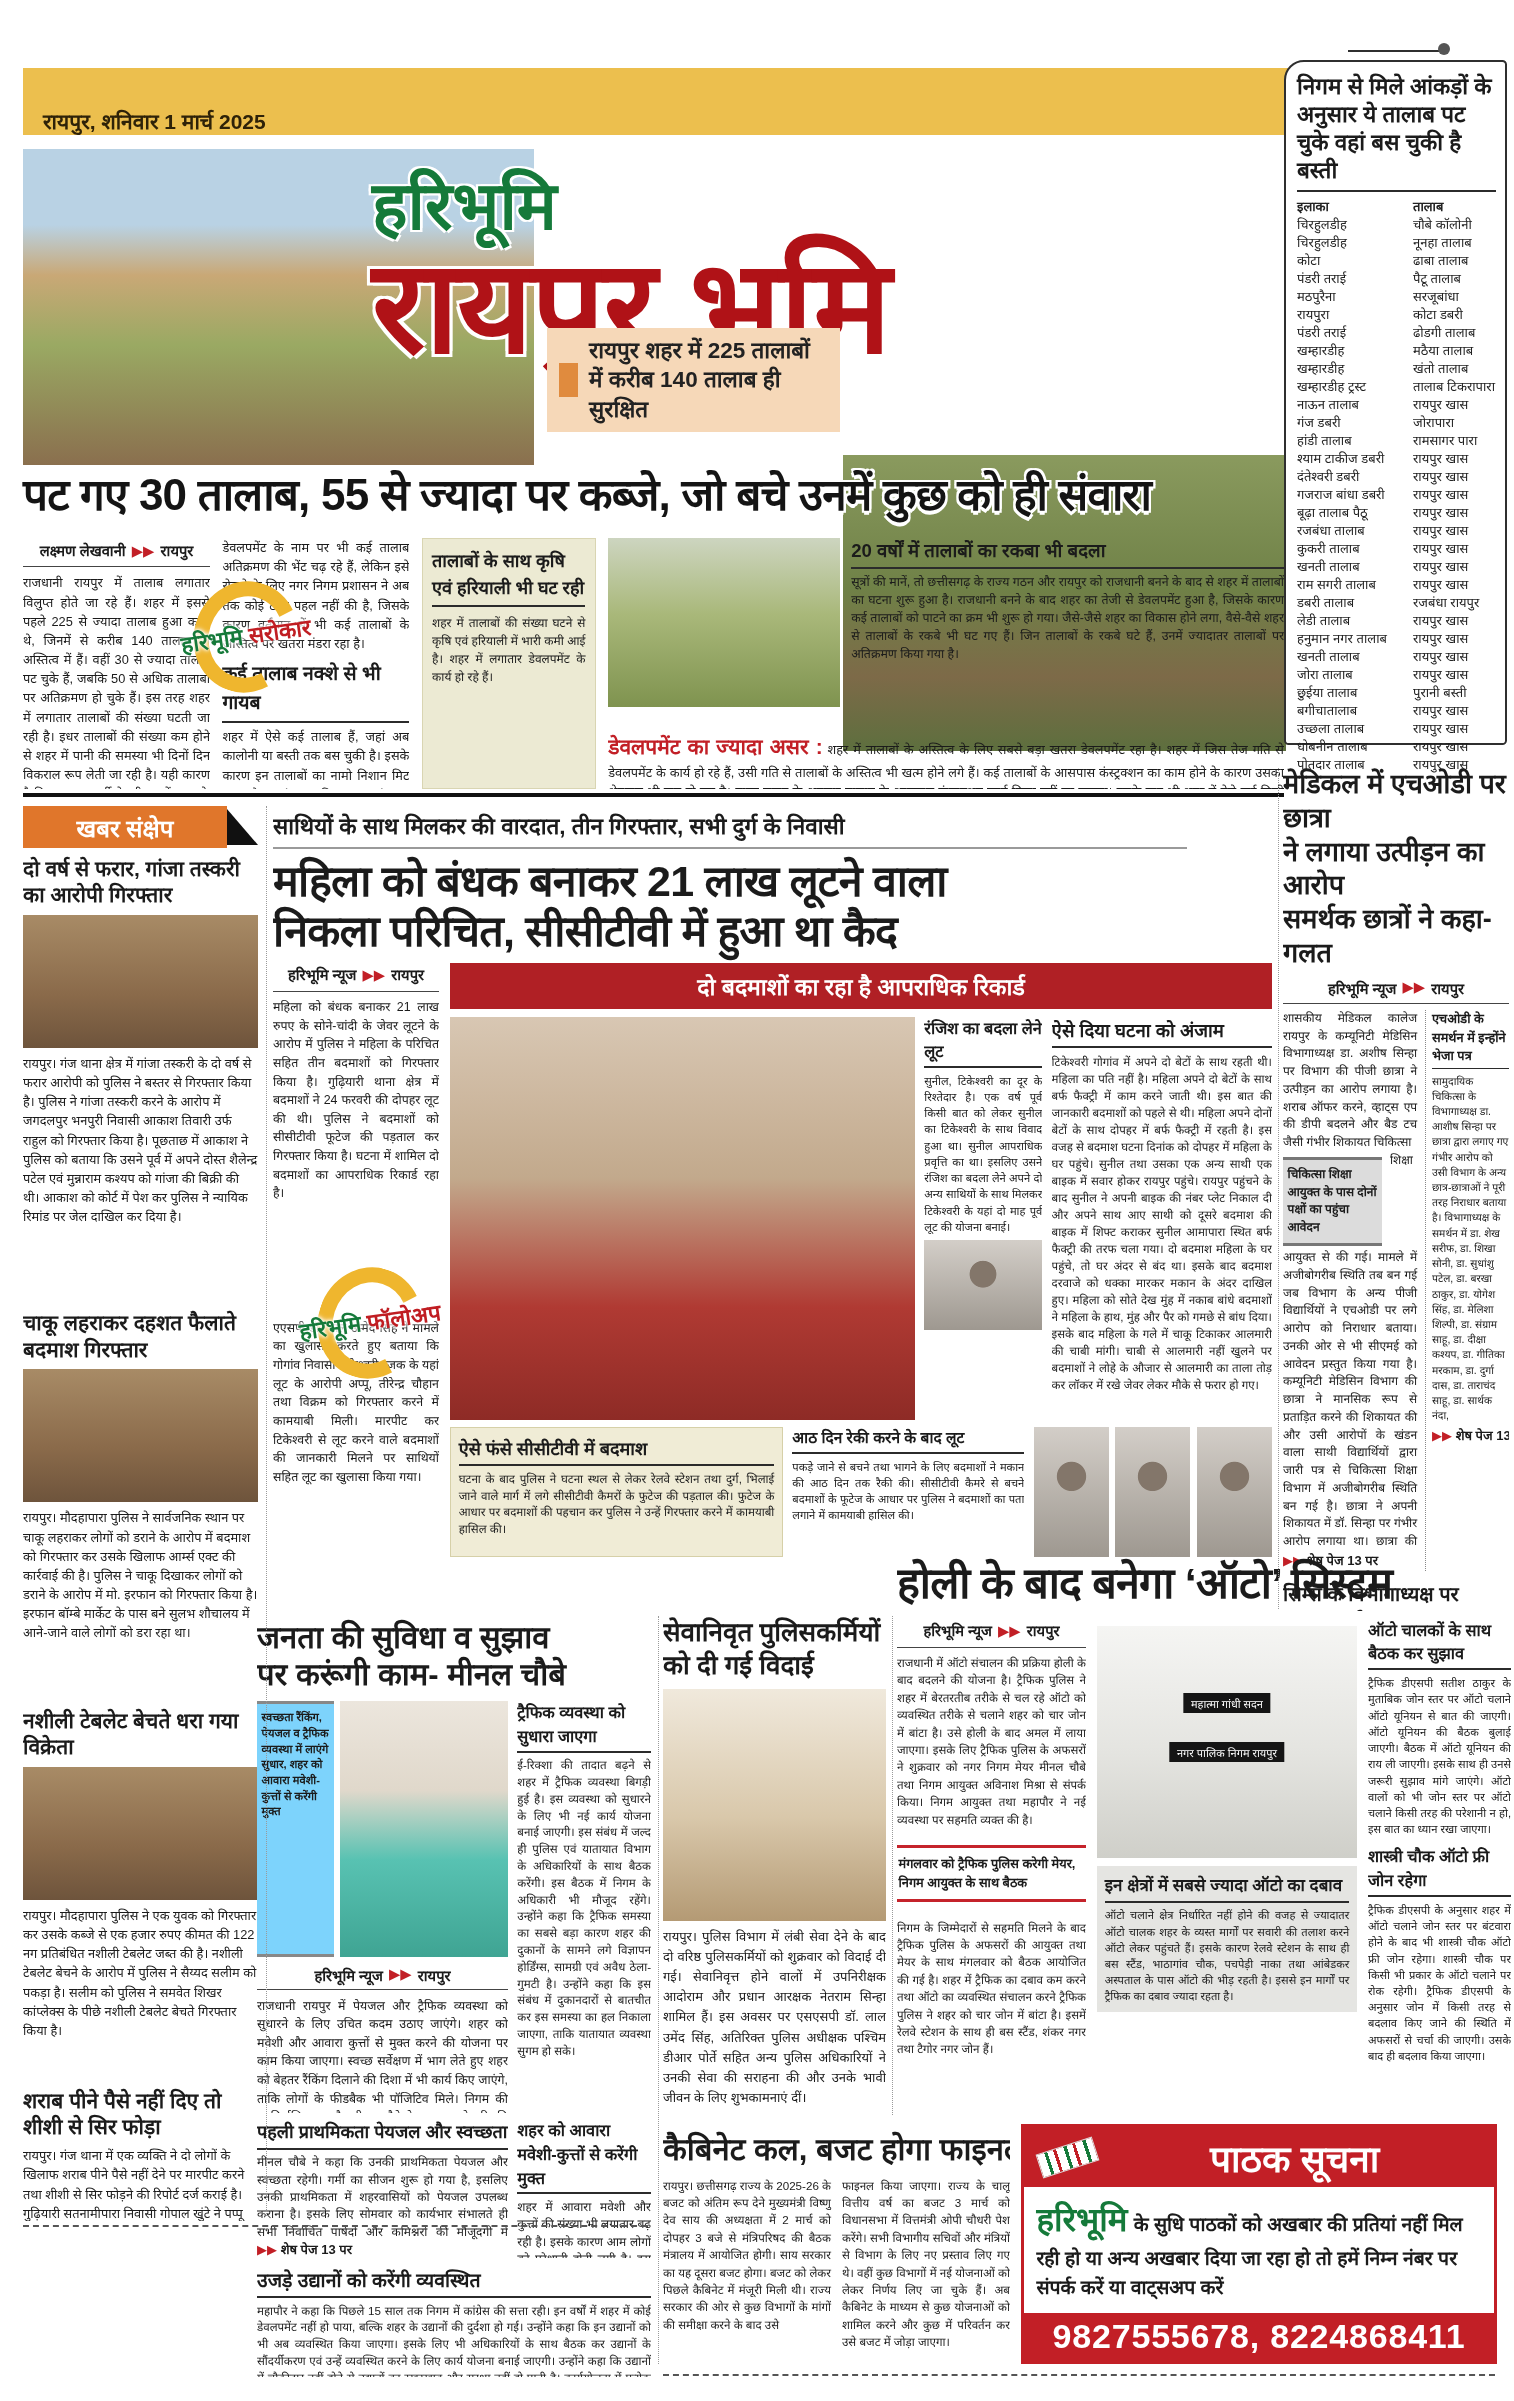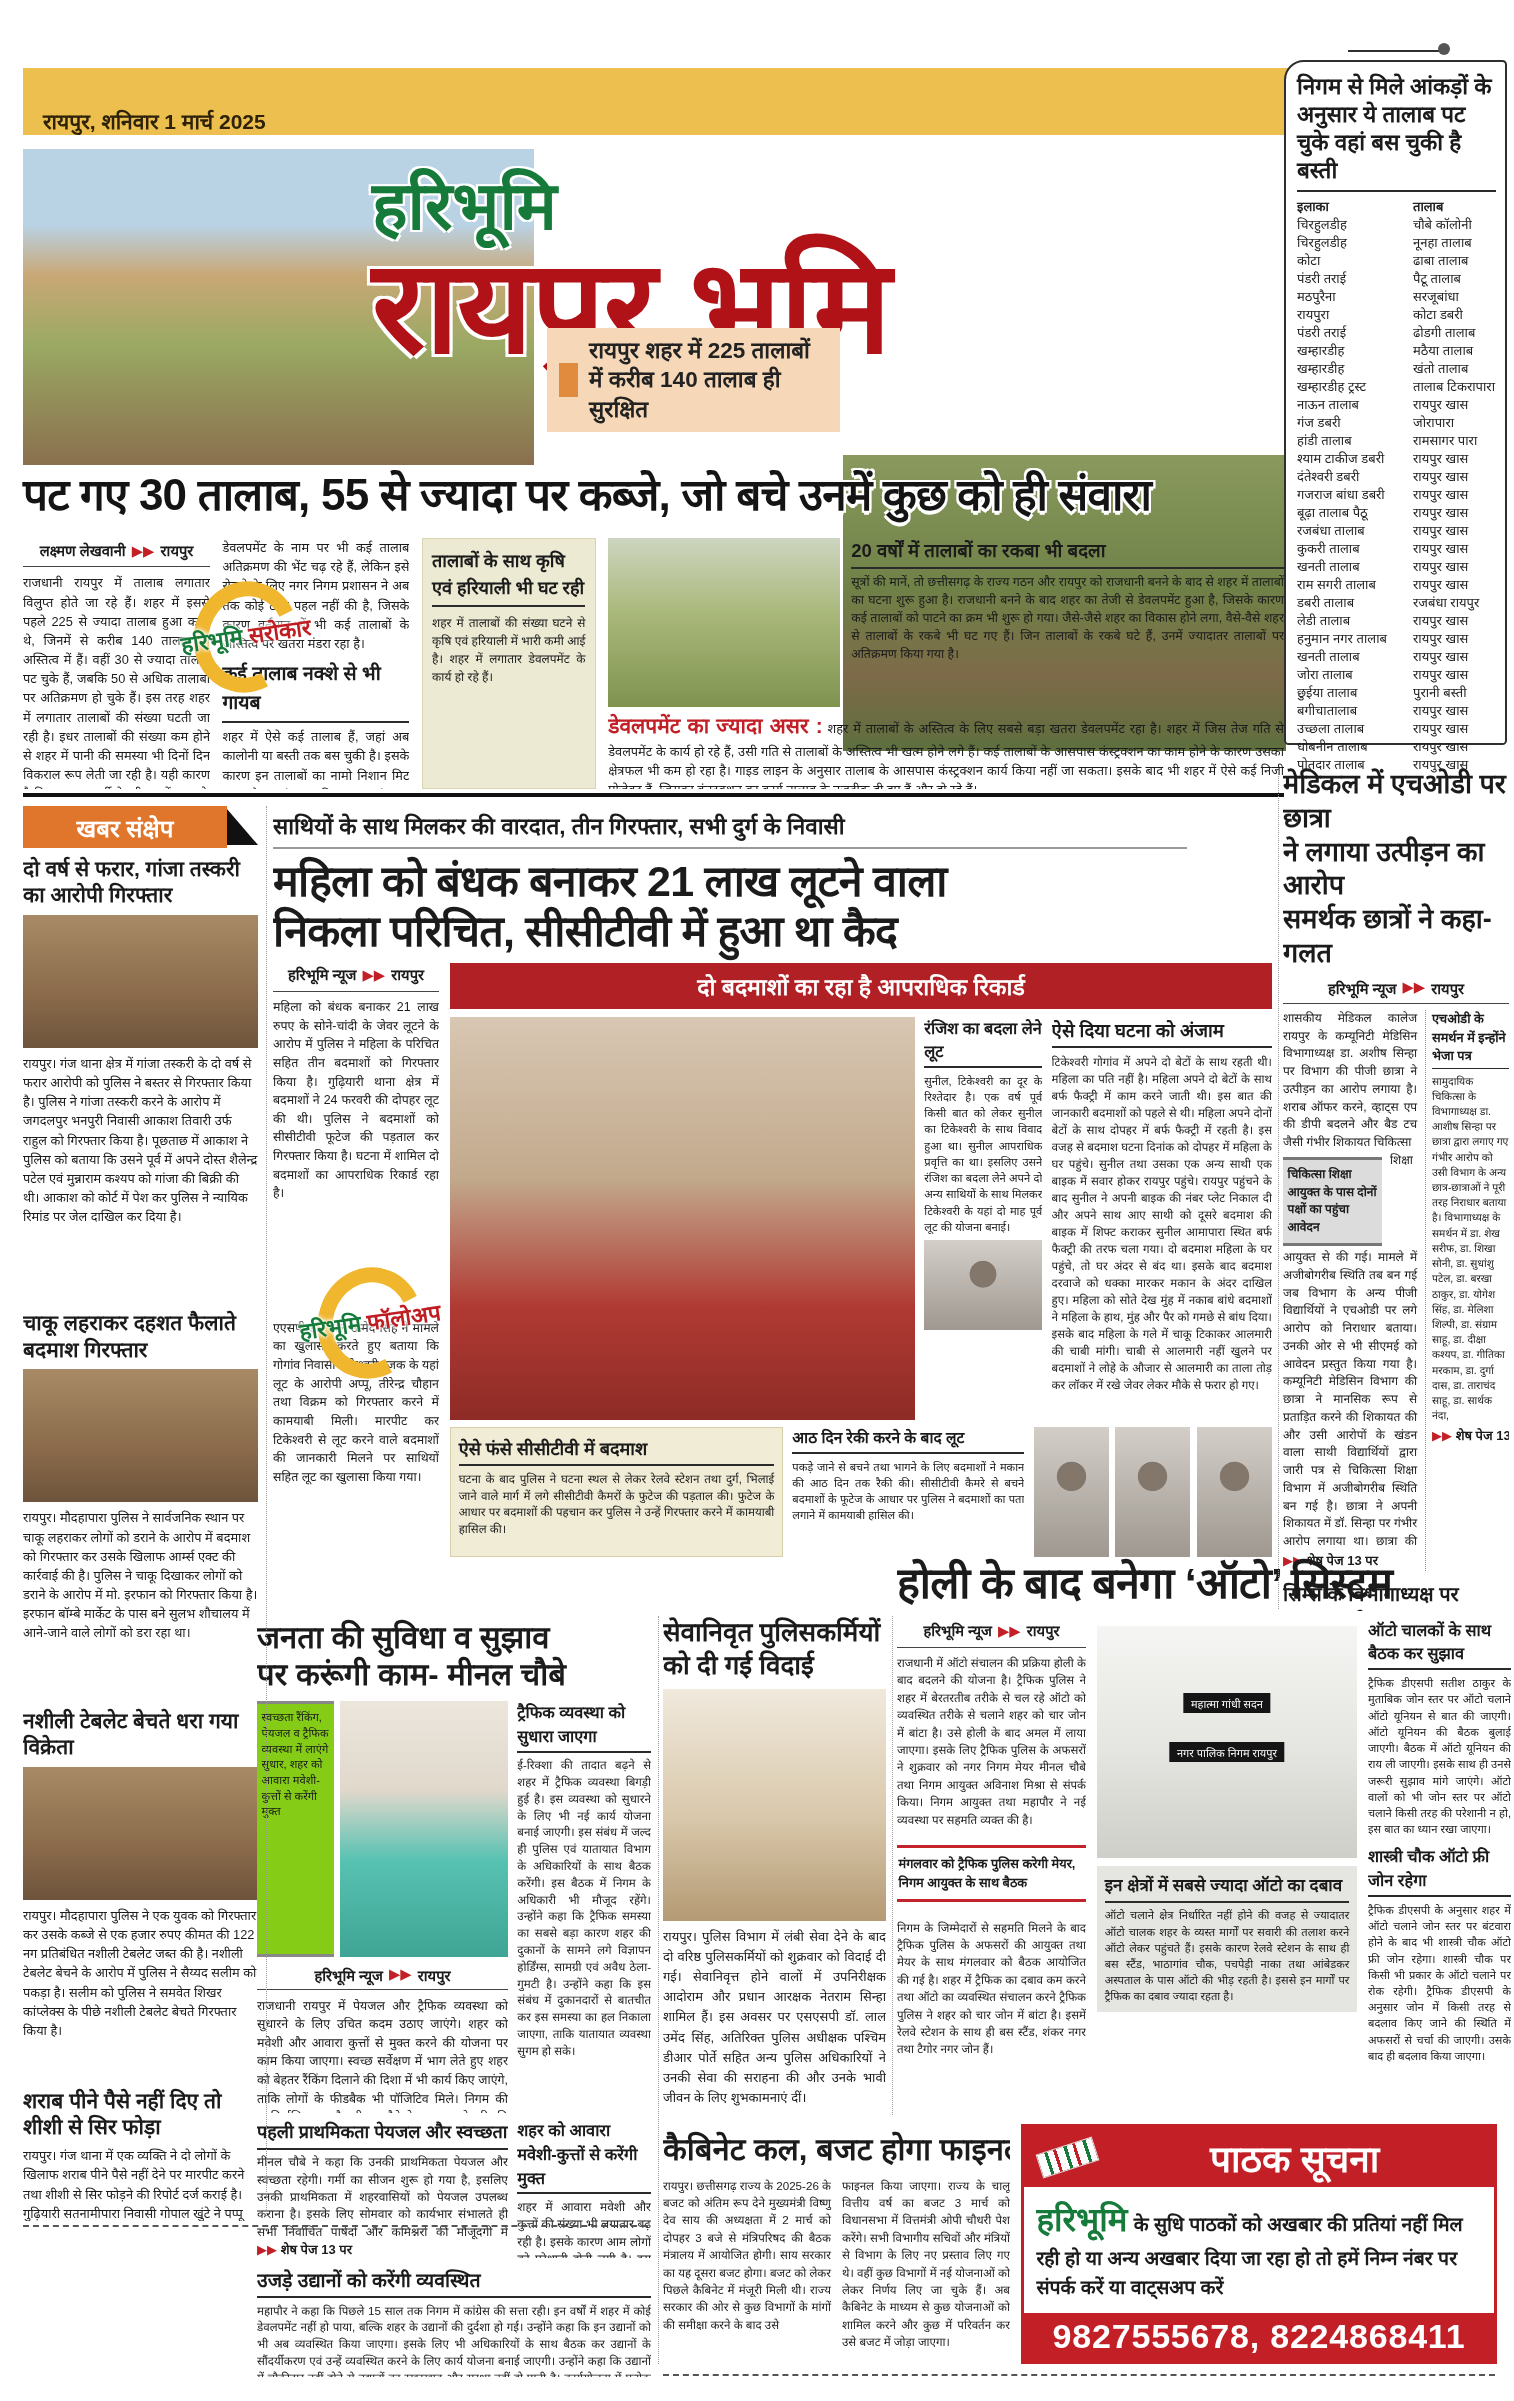--- a/index.html
+++ b/index.html
@@ -40,21 +40,21 @@
   .prow.ph-row{font-weight:800;}
   
   .main-headline{left:23px;top:463px;width:1261px;font-size:44px;font-weight:800;letter-spacing:-0.8px;color:#141414;white-space:nowrap;text-shadow:-2.3px -2.3px 0 #fff,2.3px -2.3px 0 #fff,-2.3px 2.3px 0 #fff,2.3px 2.3px 0 #fff,0 3.9px 0 #fff;}
   
   .lead-band{left:23px;top:538px;width:1261px;height:251px;display:flex;gap:12.4px;}
   .lead-col{width:187px;flex:none;font-size:12.8px;line-height:1.5;}
   .byline{display:flex;justify-content:center;gap:6.2px;font-size:14.7px;font-weight:800;padding:1.5px 0 4.6px 0;border-bottom:1.5px solid #444;margin-bottom:6.2px;}
   .subhead{font-size:19.4px;font-weight:800;border-bottom:2.3px solid #2b2b2b;padding-bottom:3.1px;margin:6.2px 0 4.6px 0;}
   .agri-box{width:174px;flex:none;background:#ecead3;border:0.8px solid #d9d5b2;padding:9.3px;box-sizing:border-box;font-size:12px;line-height:1.5;}
   .agri-box .t{font-size:18px;font-weight:800;border-bottom:2.3px solid #2b2b2b;padding-bottom:3.1px;margin-bottom:6.2px;}
-  .right-stack{flex:1;display:flex;flex-direction:column;gap:3px;justify-content:flex-end;}
+  .right-stack{flex:1;display:flex;flex-direction:column;gap:24px;justify-content:flex-end;}
   .right-top{display:flex;gap:11px;height:169px;}
   .years{flex:1;font-size:12.4px;line-height:1.45;}
   .years .t{font-size:18.6px;font-weight:800;border-bottom:2.3px solid #2b2b2b;padding-bottom:2.3px;margin-bottom:4.6px;}
   .dev{font-size:12.8px;line-height:1.5;}
   .dev .lbl{color:#c21f26;font-weight:800;font-size:21px;}
   
   .badge{width:132px;height:124px;z-index:5;}
   .badge .ring{position:absolute;inset:6.2px 14px 6.2px 14px;border:15.5px solid #efb62e;border-right-color:transparent;border-radius:50%;transform:rotate(18deg);}
   .badge .t{position:absolute;left:-11px;right:-11px;top:45px;transform:rotate(-8deg);font-weight:800;font-size:22.5px;white-space:nowrap;text-align:center;text-shadow:0 0 3.1px #fff,0 0 4.6px #fff,0 0 6.2px #fff;}
   .badge .g{color:#157a3a;}
@@ -94,21 +94,21 @@
   .med-supp{width:77px;flex:none;border-left:1.5px dotted #888;padding-left:6.2px;font-size:10.5px;line-height:1.45;}
   .med-supp .t{font-size:12.8px;font-weight:800;border-bottom:1.5px solid #2b2b2b;padding-bottom:2.3px;margin-bottom:4.6px;}
   .sims{margin-top:9.3px;}
   .sims .t{font-size:20px;font-weight:800;border-bottom:2.3px solid #2b2b2b;padding-bottom:3.1px;margin-bottom:4.6px;}
   .jump{font-weight:800;font-size:13px;white-space:nowrap;}
   
   .minal{left:257px;top:1619px;width:394px;height:758px;overflow:hidden;}
   .minal-h{font-size:31px;font-weight:800;line-height:1.2;margin:0 0 7.7px 0;}
   .mn-row1{display:flex;gap:9.3px;}
   .mn-left{width:251px;flex:none;}
-  .mn-bullets{width:77px;flex:none;background:#84cc16;border-top:3.1px solid #888;border-bottom:3.1px solid #888;padding:6.2px 4.6px;font-size:11.2px;font-weight:400;line-height:1.4;box-sizing:border-box;}
+  .mn-bullets{width:77px;flex:none;background:#7dd3fc;border-top:3.1px solid #888;border-bottom:3.1px solid #888;padding:6.2px 4.6px;font-size:11.2px;font-weight:700;line-height:1.4;box-sizing:border-box;}
   .mn-right{flex:1;font-size:11.6px;line-height:1.45;}
   .mn-right .t,.mn-col .t{font-size:16.3px;font-weight:800;border-bottom:2.3px solid #2b2b2b;padding-bottom:2.3px;margin-bottom:4.6px;}
   .mn-row2{display:flex;gap:9.3px;margin-top:6.2px;}
   .mn-col{font-size:12px;line-height:1.45;}
   .garden{margin-top:7.7px;}
   .garden .t{font-size:19.4px;font-weight:800;border-bottom:2.3px solid #2b2b2b;padding-bottom:3.1px;margin-bottom:4.6px;}
   .garden p{font-size:11.6px;line-height:1.45;margin:0;}
   
   .farewell{left:663px;top:1616px;width:223px;height:505px;overflow:hidden;}
   .farewell h3{font-size:26px;font-weight:800;line-height:1.25;margin:0 0 7.7px 0;text-align:left;}

